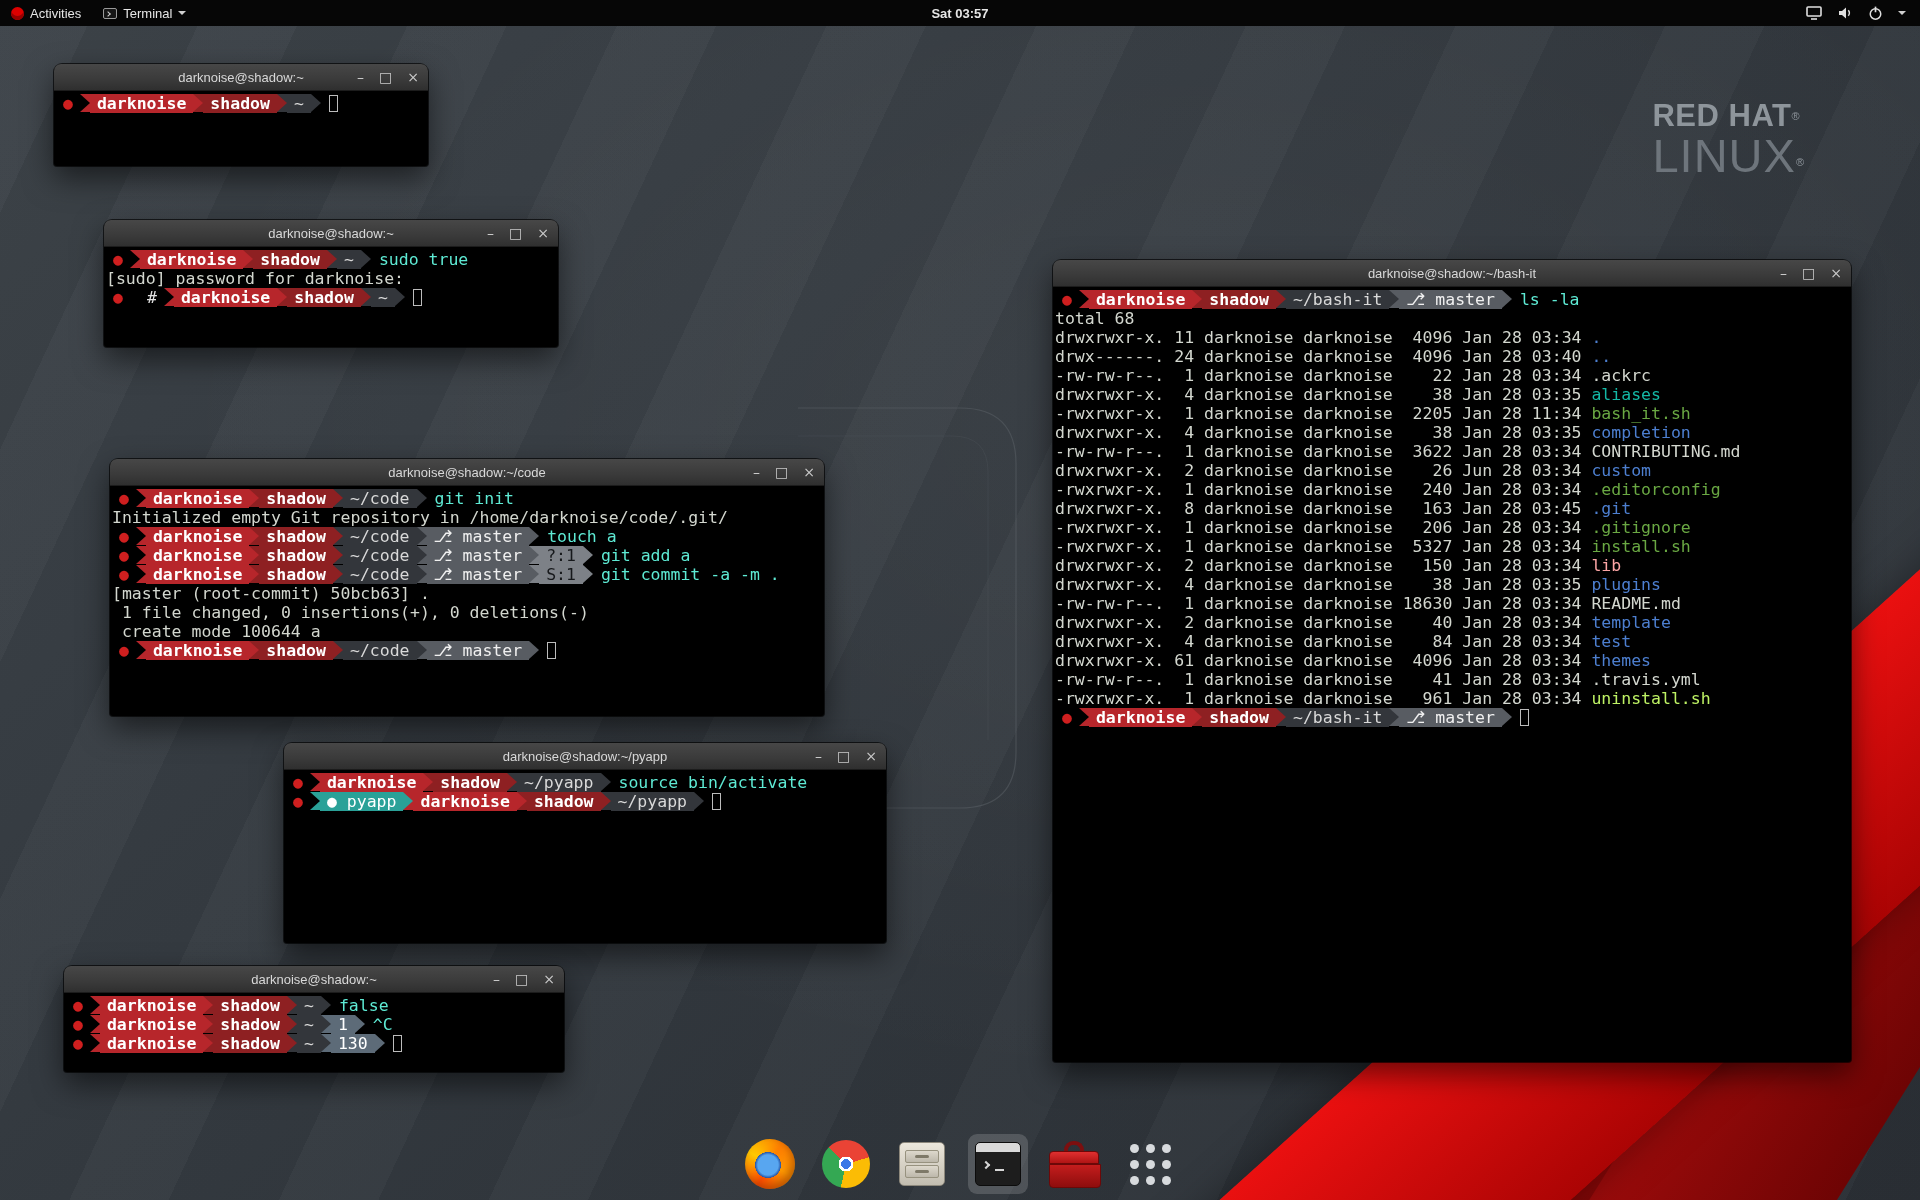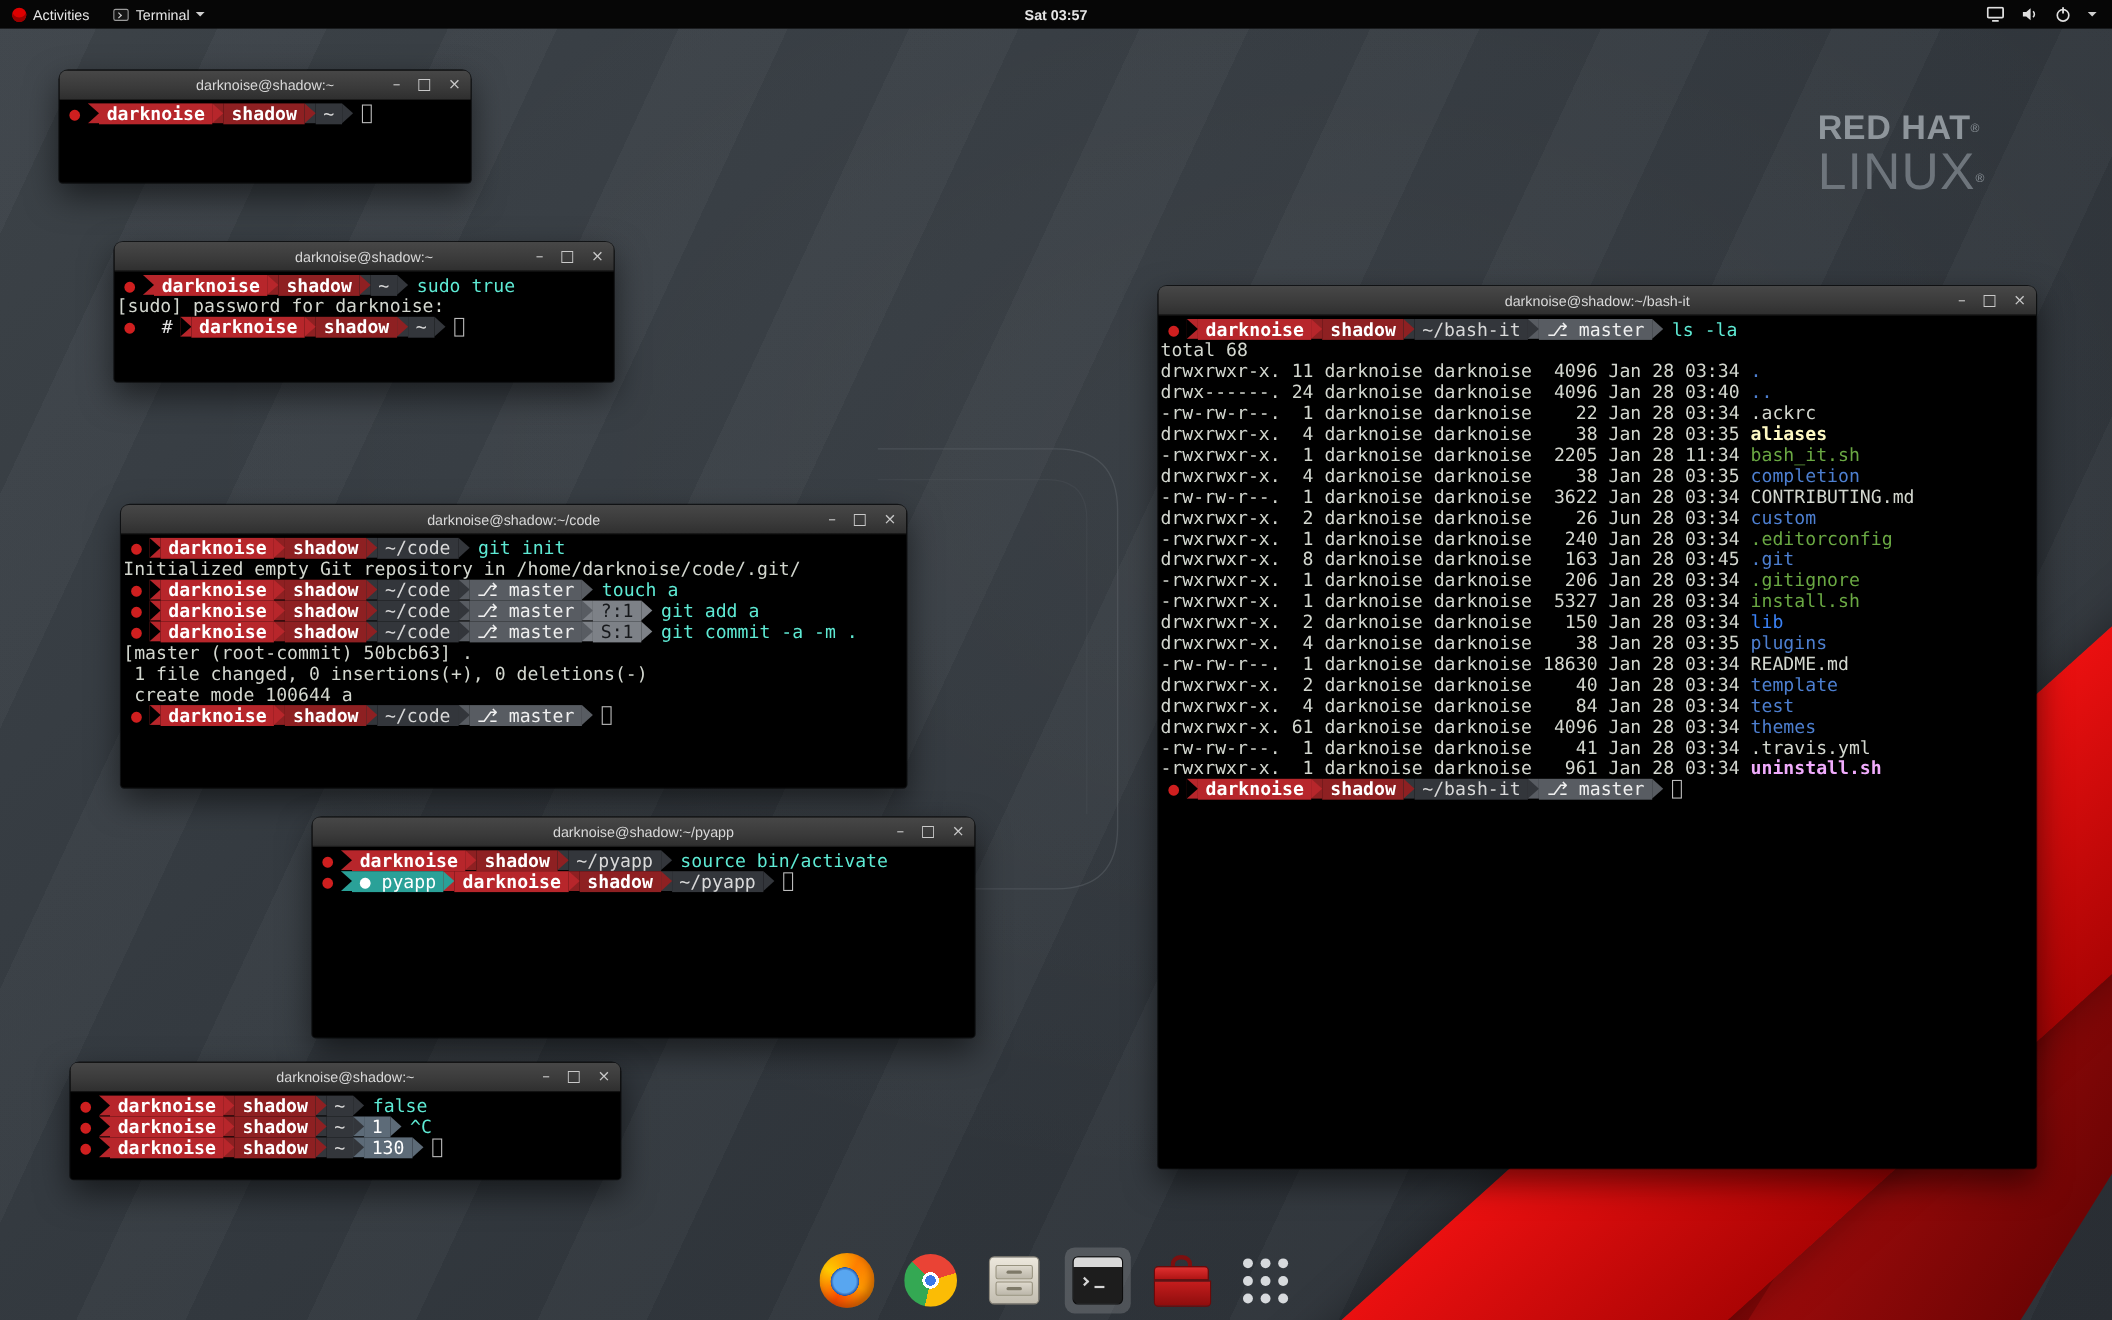--- a/index.html
+++ b/index.html
@@ -221,37 +221,37 @@
       <span class="wbtn">□</span>
       <span class="wbtn">×</span>
     </span>
   </div>
   <div class="tcontent">
       <div class="tline prompt"><span class="seg" style="background: rgb(0, 0, 0); color: rgb(207, 31, 31); font-weight: bold;">●</span><span class="arrow" style="border-left-color: rgb(0, 0, 0); background: rgb(183, 38, 43);"></span><span class="seg" style="background: rgb(183, 38, 43); color: rgb(255, 255, 255); font-weight: bold;">darknoise</span><span class="arrow" style="border-left-color: rgb(183, 38, 43); background: rgb(142, 32, 34);"></span><span class="seg" style="background: rgb(142, 32, 34); color: rgb(255, 255, 255); font-weight: bold;">shadow</span><span class="arrow" style="border-left-color: rgb(142, 32, 34); background: rgb(51, 54, 59);"></span><span class="seg" style="background: rgb(51, 54, 59); color: rgb(217, 217, 217);">~/bash-it</span><span class="arrow" style="border-left-color: rgb(51, 54, 59); background: rgb(88, 92, 98);"></span><span class="seg" style="background: rgb(88, 92, 98); color: rgb(240, 240, 240);">⎇ master</span><span class="arrow" style="border-left-color: rgb(88, 92, 98); background: transparent;"></span><span class="cmd">ls -la</span></div>
       <div class="tline out"><span style="color: rgb(211, 215, 207);">total 68</span></div>
       <div class="tline out"><span style="color: rgb(211, 215, 207);">drwxrwxr-x. 11 darknoise darknoise  4096 Jan 28 03:34 </span><span style="color: rgb(77, 127, 208);">.</span></div>
       <div class="tline out"><span style="color: rgb(211, 215, 207);">drwx------. 24 darknoise darknoise  4096 Jan 28 03:40 </span><span style="color: rgb(77, 127, 208);">..</span></div>
       <div class="tline out"><span style="color: rgb(211, 215, 207);">-rw-rw-r--.  1 darknoise darknoise    22 Jan 28 03:34 </span><span style="color: rgb(211, 215, 207);">.ackrc</span></div>
-      <div class="tline out"><span style="color: rgb(211, 215, 207);">drwxrwxr-x.  4 darknoise darknoise    38 Jan 28 03:35 </span><span style="color: #fef9c3; font-weight: bold;">aliases</span></div>
+      <div class="tline out"><span style="color: rgb(211, 215, 207);">drwxrwxr-x.  4 darknoise darknoise    38 Jan 28 03:35 </span><span style="color: #14b8a6;">aliases</span></div>
       <div class="tline out"><span style="color: rgb(211, 215, 207);">-rwxrwxr-x.  1 darknoise darknoise  2205 Jan 28 11:34 </span><span style="color: rgb(106, 168, 67);">bash_it.sh</span></div>
       <div class="tline out"><span style="color: rgb(211, 215, 207);">drwxrwxr-x.  4 darknoise darknoise    38 Jan 28 03:35 </span><span style="color: rgb(77, 127, 208);">completion</span></div>
       <div class="tline out"><span style="color: rgb(211, 215, 207);">-rw-rw-r--.  1 darknoise darknoise  3622 Jan 28 03:34 </span><span style="color: rgb(211, 215, 207);">CONTRIBUTING.md</span></div>
       <div class="tline out"><span style="color: rgb(211, 215, 207);">drwxrwxr-x.  2 darknoise darknoise    26 Jun 28 03:34 </span><span style="color: rgb(77, 127, 208);">custom</span></div>
       <div class="tline out"><span style="color: rgb(211, 215, 207);">-rwxrwxr-x.  1 darknoise darknoise   240 Jan 28 03:34 </span><span style="color: rgb(106, 168, 67);">.editorconfig</span></div>
       <div class="tline out"><span style="color: rgb(211, 215, 207);">drwxrwxr-x.  8 darknoise darknoise   163 Jan 28 03:45 </span><span style="color: rgb(77, 127, 208);">.git</span></div>
       <div class="tline out"><span style="color: rgb(211, 215, 207);">-rwxrwxr-x.  1 darknoise darknoise   206 Jan 28 03:34 </span><span style="color: rgb(106, 168, 67);">.gitignore</span></div>
       <div class="tline out"><span style="color: rgb(211, 215, 207);">-rwxrwxr-x.  1 darknoise darknoise  5327 Jan 28 03:34 </span><span style="color: rgb(106, 168, 67);">install.sh</span></div>
-      <div class="tline out"><span style="color: rgb(211, 215, 207);">drwxrwxr-x.  2 darknoise darknoise   150 Jan 28 03:34 </span><span style="color: #3b82f6; margin-top: 32px;">lib</span></div>
+      <div class="tline out"><span style="color: rgb(211, 215, 207);">drwxrwxr-x.  2 darknoise darknoise   150 Jan 28 03:34 </span><span style="color: #fca5a5; margin-top: 32px;">lib</span></div>
       <div class="tline out"><span style="color: rgb(211, 215, 207);">drwxrwxr-x.  4 darknoise darknoise    38 Jan 28 03:35 </span><span style="color: rgb(77, 127, 208);">plugins</span></div>
       <div class="tline out"><span style="color: rgb(211, 215, 207);">-rw-rw-r--.  1 darknoise darknoise 18630 Jan 28 03:34 </span><span style="color: rgb(211, 215, 207);">README.md</span></div>
       <div class="tline out"><span style="color: rgb(211, 215, 207);">drwxrwxr-x.  2 darknoise darknoise    40 Jan 28 03:34 </span><span style="color: rgb(77, 127, 208);">template</span></div>
       <div class="tline out"><span style="color: rgb(211, 215, 207);">drwxrwxr-x.  4 darknoise darknoise    84 Jan 28 03:34 </span><span style="color: rgb(77, 127, 208);">test</span></div>
       <div class="tline out"><span style="color: rgb(211, 215, 207);">drwxrwxr-x. 61 darknoise darknoise  4096 Jan 28 03:34 </span><span style="color: rgb(77, 127, 208);">themes</span></div>
       <div class="tline out"><span style="color: rgb(211, 215, 207);">-rw-rw-r--.  1 darknoise darknoise    41 Jan 28 03:34 </span><span style="color: rgb(211, 215, 207);">.travis.yml</span></div>
-      <div class="tline out"><span style="color: rgb(211, 215, 207);">-rwxrwxr-x.  1 darknoise darknoise   961 Jan 28 03:34 </span><span style="color: #f0abfc; font-weight: bold;">uninstall.sh</span></div>
+      <div class="tline out"><span style="color: rgb(211, 215, 207);">-rwxrwxr-x.  1 darknoise darknoise   961 Jan 28 03:34 </span><span style="color: #bef264;">uninstall.sh</span></div>
       <div class="tline prompt"><span class="seg" style="background: rgb(0, 0, 0); color: rgb(207, 31, 31); font-weight: bold;">●</span><span class="arrow" style="border-left-color: rgb(0, 0, 0); background: rgb(183, 38, 43);"></span><span class="seg" style="background: rgb(183, 38, 43); color: rgb(255, 255, 255); font-weight: bold;">darknoise</span><span class="arrow" style="border-left-color: rgb(183, 38, 43); background: rgb(142, 32, 34);"></span><span class="seg" style="background: rgb(142, 32, 34); color: rgb(255, 255, 255); font-weight: bold;">shadow</span><span class="arrow" style="border-left-color: rgb(142, 32, 34); background: rgb(51, 54, 59);"></span><span class="seg" style="background: rgb(51, 54, 59); color: rgb(217, 217, 217);">~/bash-it</span><span class="arrow" style="border-left-color: rgb(51, 54, 59); background: rgb(88, 92, 98);"></span><span class="seg" style="background: rgb(88, 92, 98); color: rgb(240, 240, 240);">⎇ master</span><span class="arrow" style="border-left-color: rgb(88, 92, 98); background: transparent;"></span><span class="cursor"></span></div>
     </div>
 </div>
 
 <div class="dock">
   <div class="dock-item">
       <div class="ic-firefox"></div>
     </div>
   <div class="dock-item">
       <div class="ic-chrome"></div>

